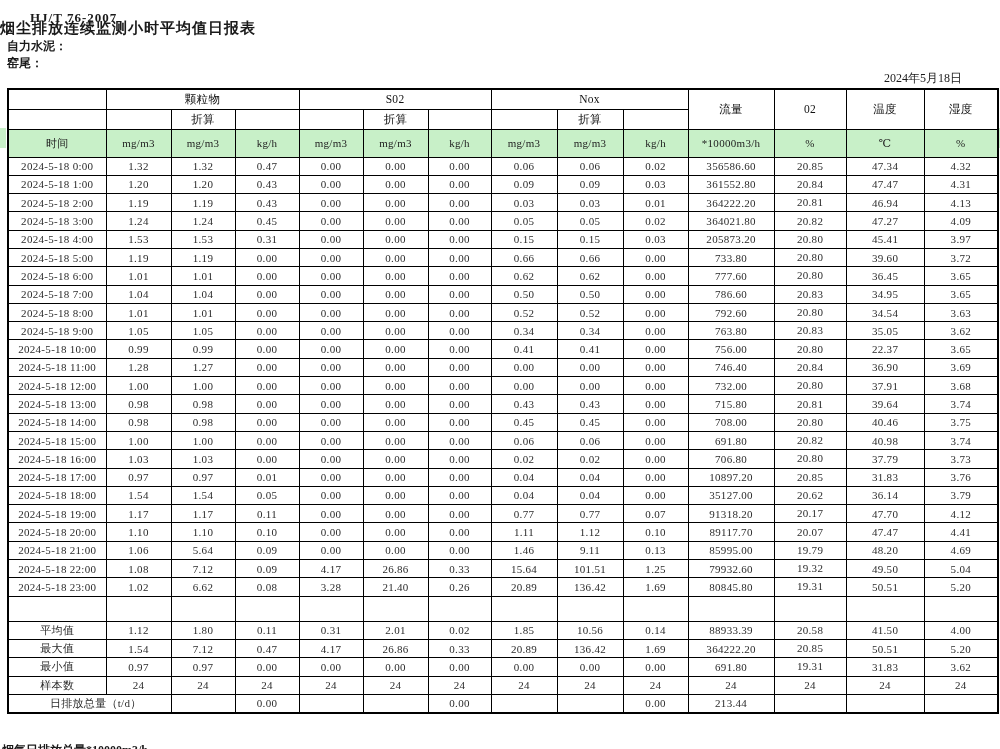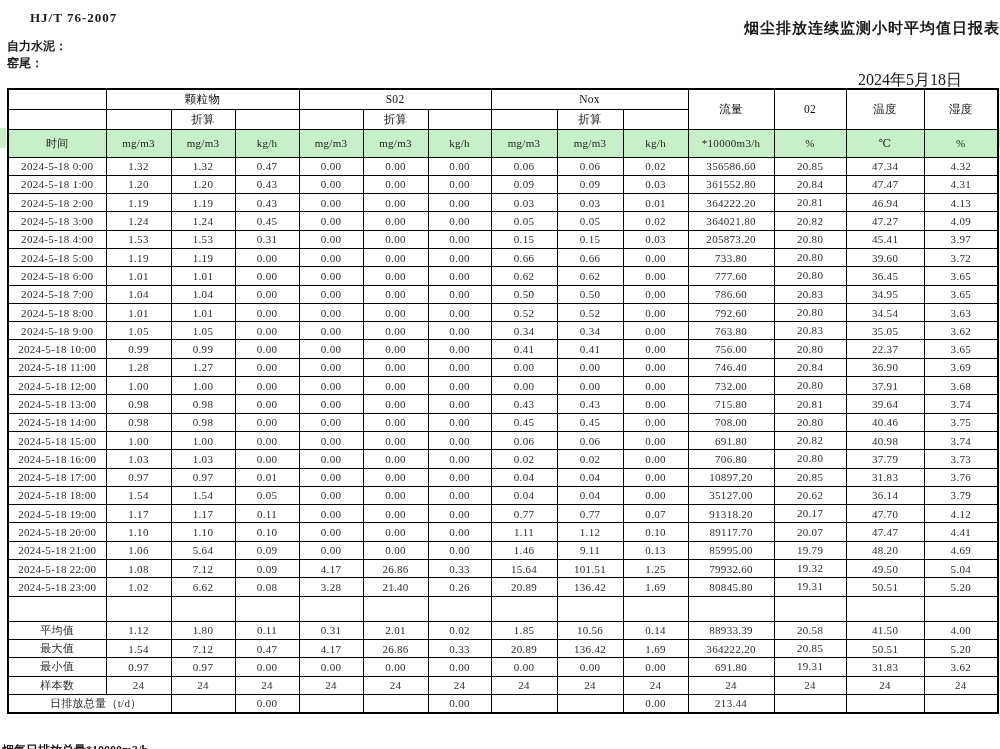--- a/index.html
+++ b/index.html
@@ -1,23 +1,23 @@
 <!DOCTYPE html>
 <html><head>
 <meta charset="utf-8">
 <style>
   * { margin:0; padding:0; box-sizing:border-box; }
   body { background:#fff; font-family:"Liberation Serif","DejaVu Serif",serif; }
   .page { position:relative; width:1000px; height:749px; background:#ffffff; overflow:hidden; color:#1a1a1a; }
 
   .doc-code { position:absolute; left:30px; top:10px; font-size:13px; font-weight:bold; letter-spacing:1px; }
-  .title { position:absolute; left:0; top:19px; width:100%; text-align:right; font-size:15px; font-weight:bold; letter-spacing:1px; }
+  .title { position:absolute; left:0; top:19px; width:100%; text-align:left; font-size:15px; font-weight:bold; letter-spacing:1px; }
   .company { position:absolute; left:7px; top:38px; font-size:12px; font-weight:bold; }
   .location { position:absolute; left:7px; top:55px; font-size:12px; font-weight:bold; }
-  .date { position:absolute; right:38px; top:70px; font-size:16px;margin-left:8px; }
+  .date { position:absolute; right:38px; top:70px; font-size:12px;margin-left:8px; }
 
   table.report { position:absolute; left:7px; top:88px; width:990px; border-collapse:collapse; table-layout:fixed; border:2px solid #000; }
   table.report td { border:1px solid #000; text-align:center; vertical-align:middle; font-size:11px; color:#2b2b2b; white-space:nowrap; overflow:hidden; letter-spacing:0.3px; }
   tr.h-row td { height:20px; font-size:11.5px; color:#111; }
   tr.units-row td { height:28px; background:#c8f0c8; font-size:11px; color:#222; }
   tr.data-row td { height:18.3px; }
   tr.empty-row td { height:25px; }
   tr.summary-row td { height:18.3px;margin-top:29px; }
   tr.total-row td { height:18.5px; }
   td.c-time { font-size:11px; }

